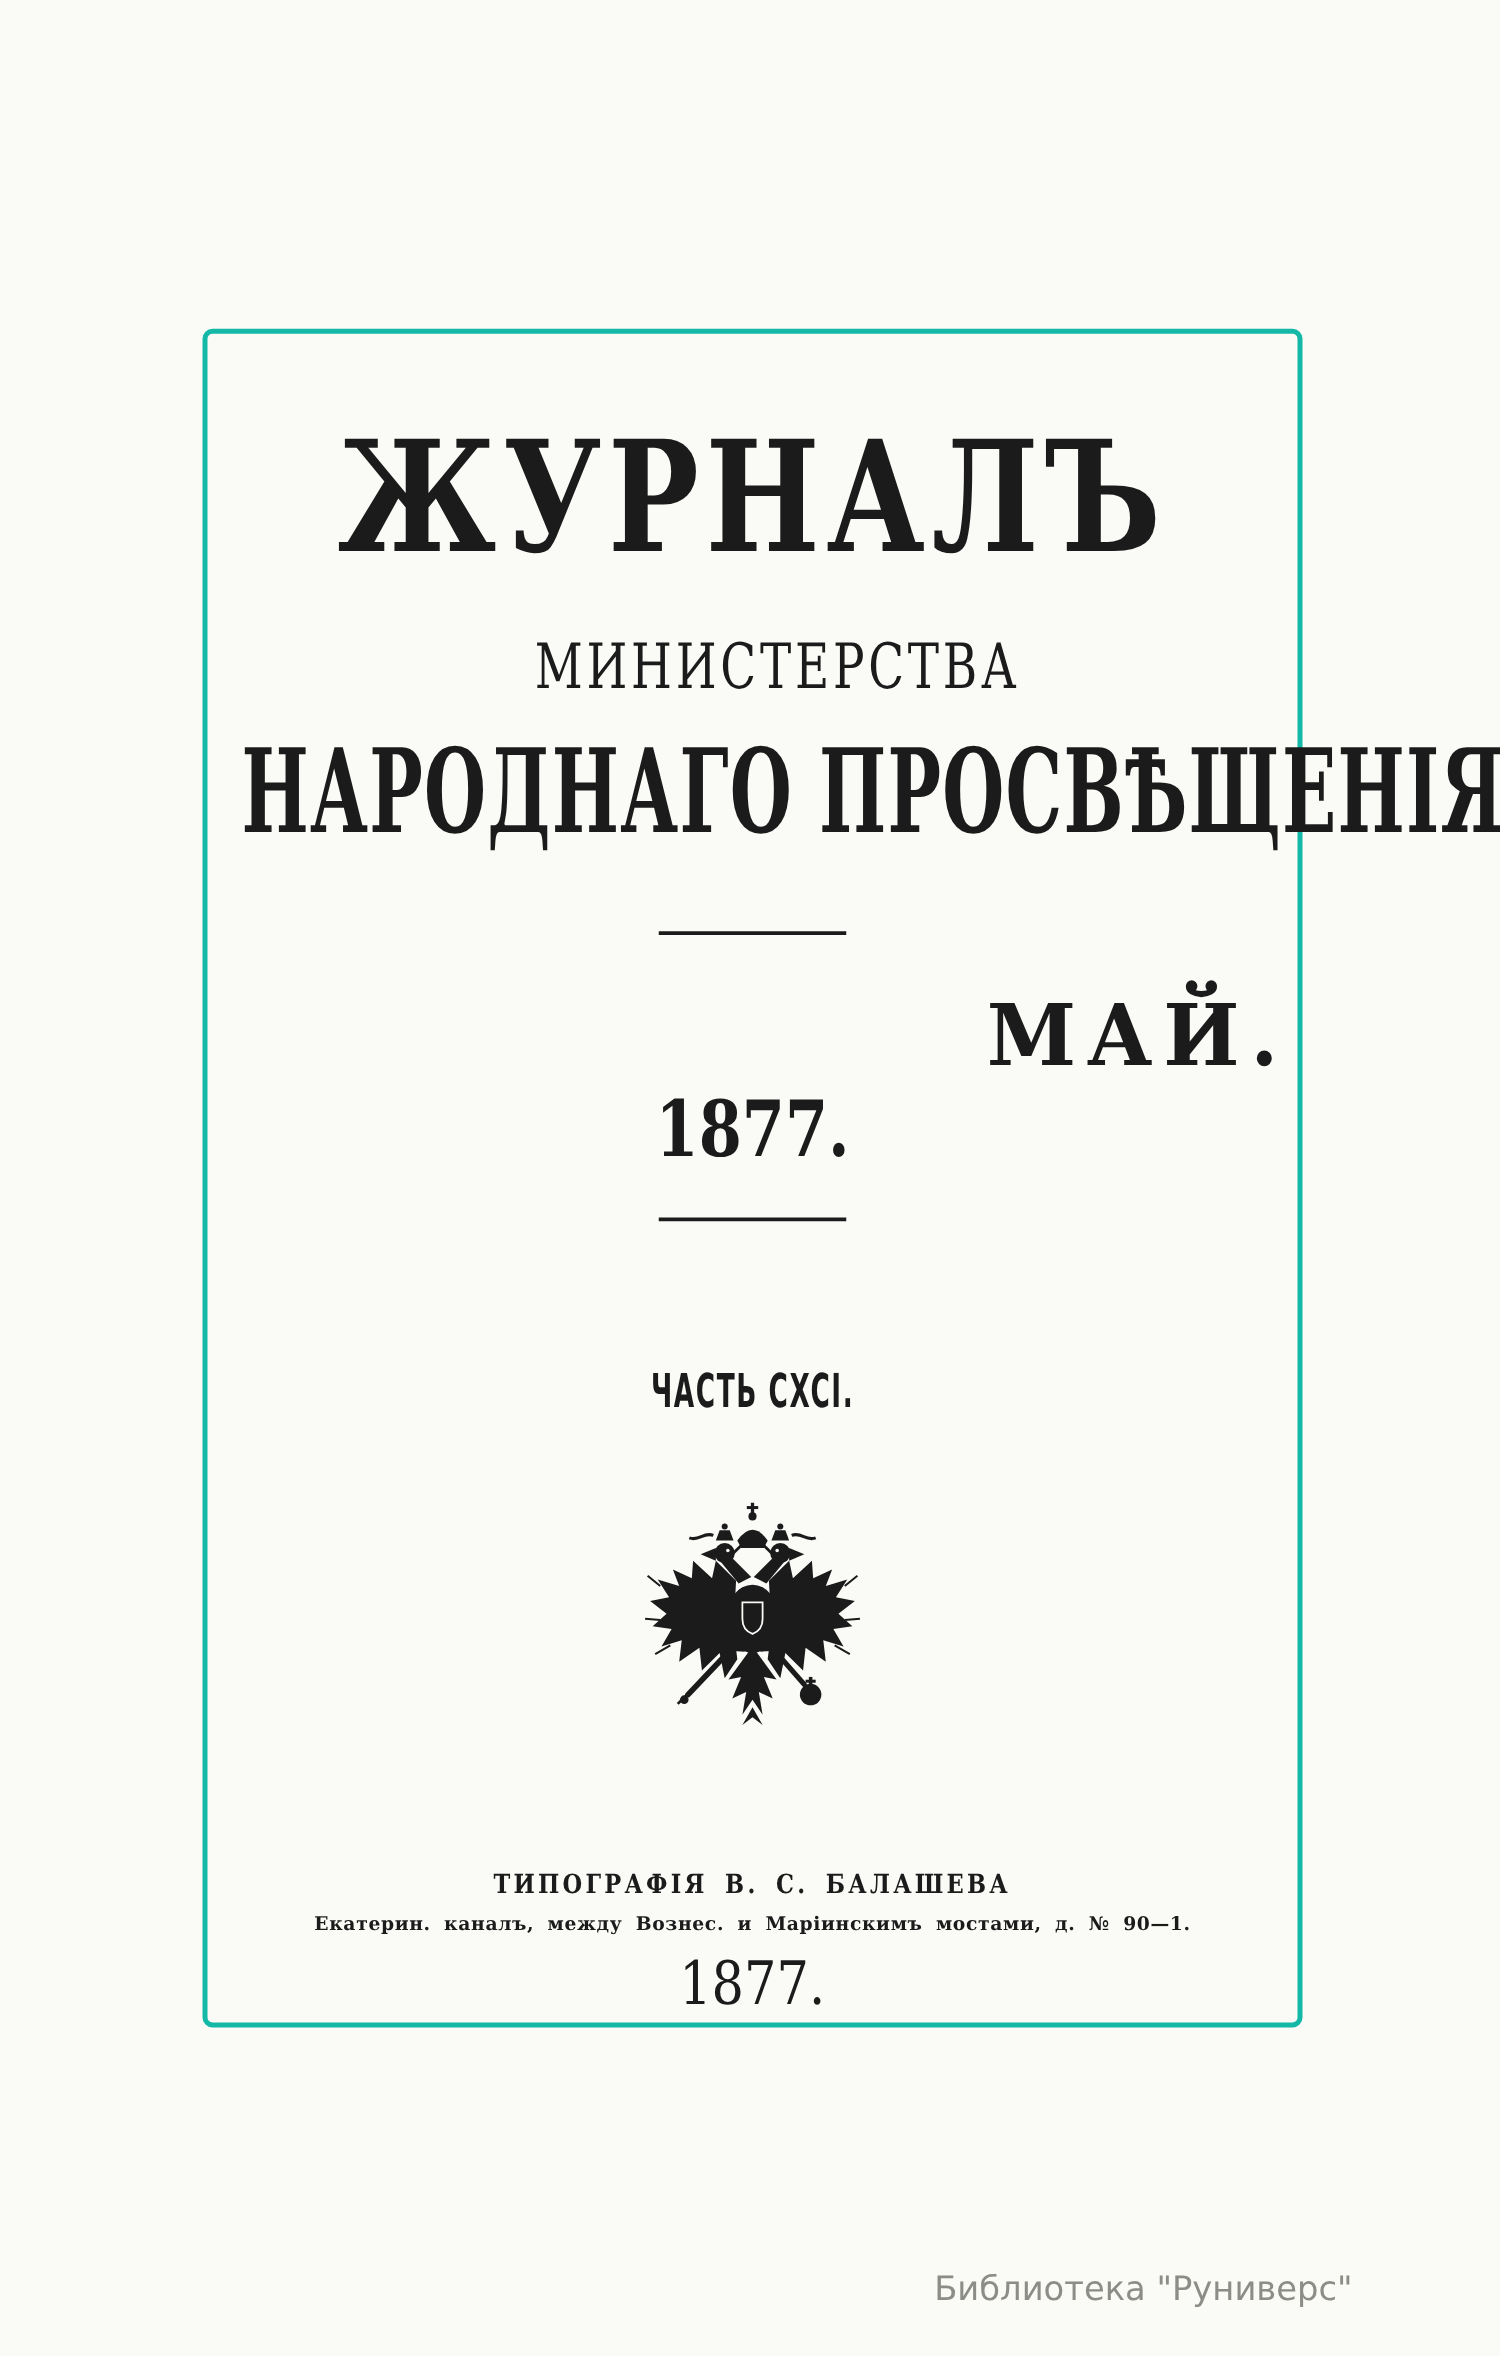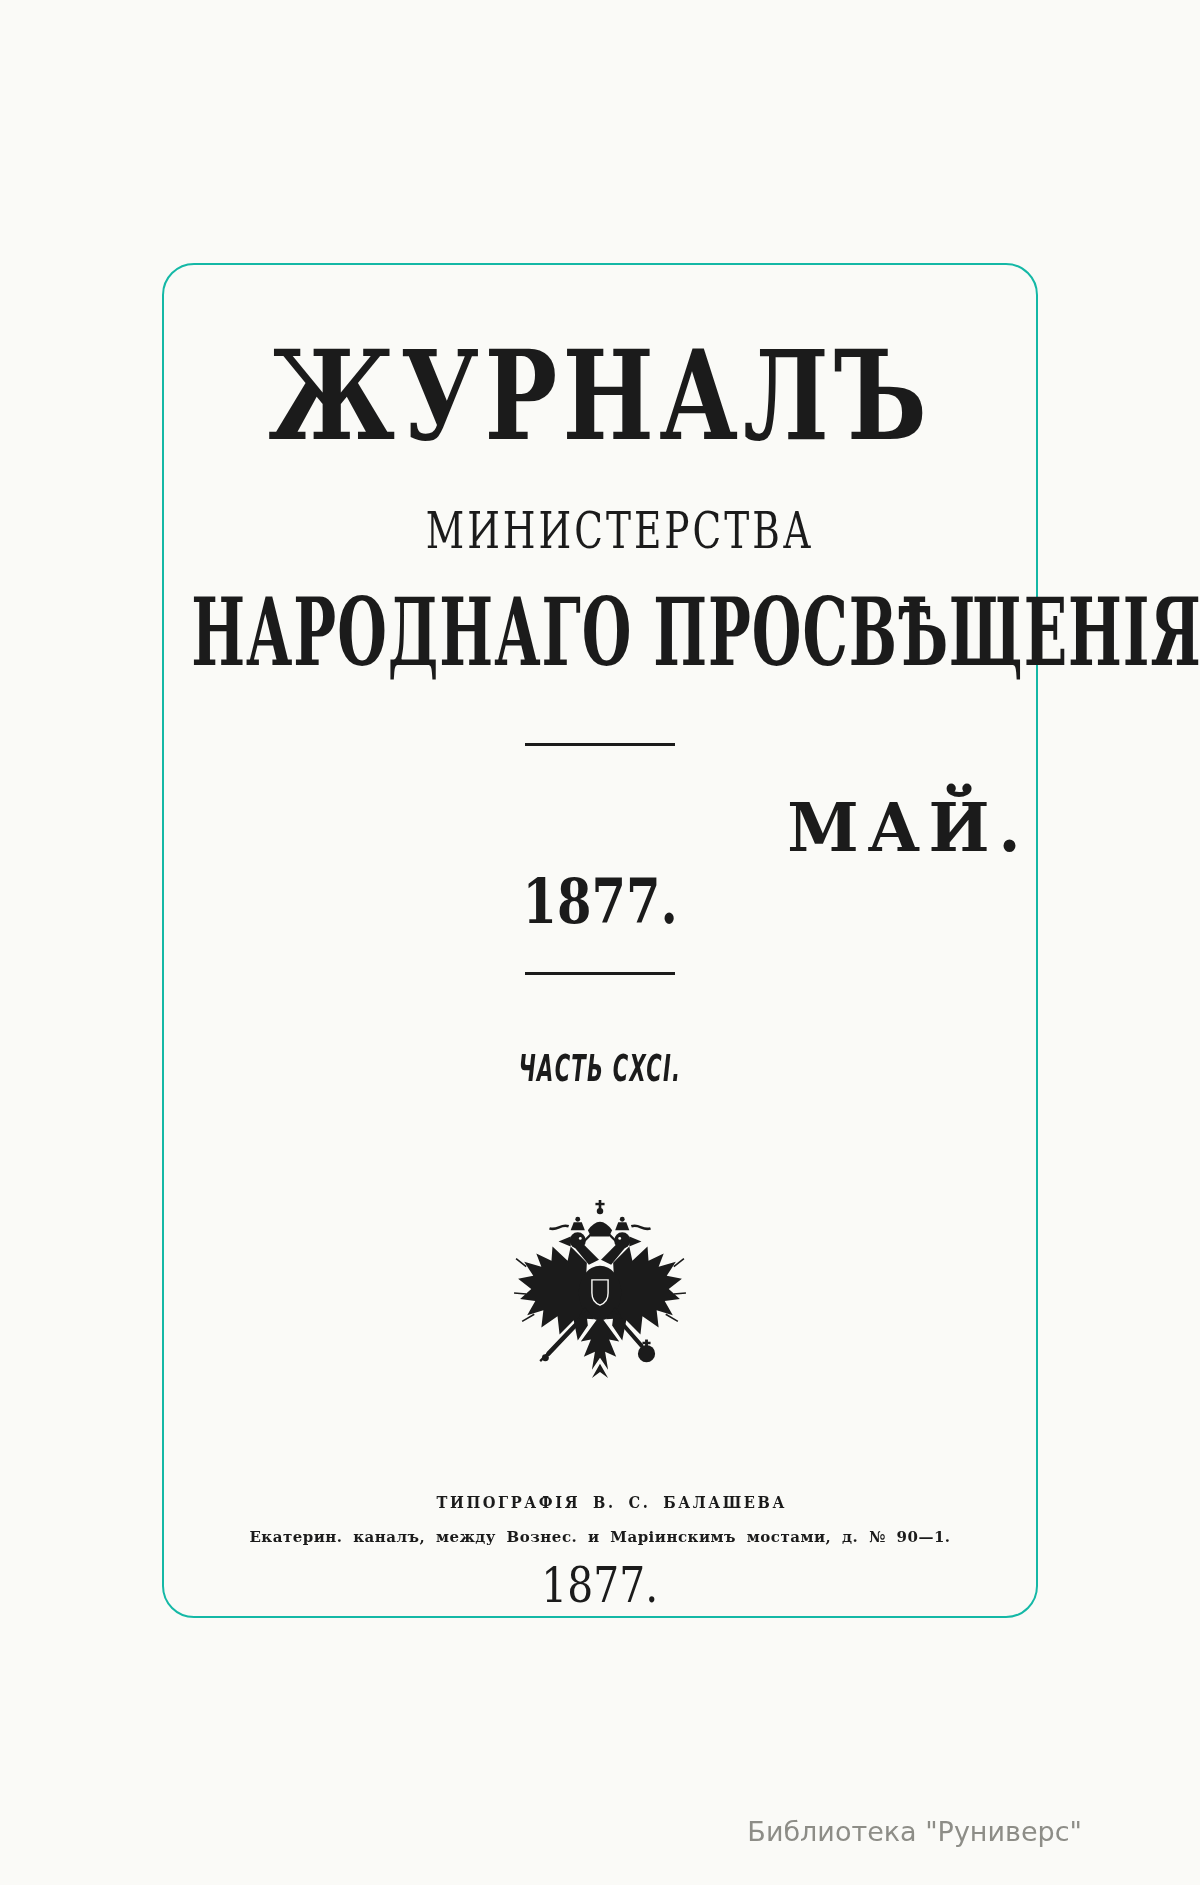--- a/index.html
+++ b/index.html
@@ -8,22 +8,22 @@
     width:1200px;height:1885px;
     background:#fafaf7;
     overflow:hidden;
     font-family:"DejaVu Serif","Liberation Serif",serif;
     color:#1b1b1b;
   }
   .frame{
     position:absolute;
     left:162px;top:263px;
     width:872px;height:1351px;
-    border:2px solid #14b8a6;
-    border-radius:32px;
+    border:4px solid #14b8a6;
+    border-radius:8px;
   }
   .line{
     position:absolute;left:0;width:100%;
     text-align:center;line-height:1;white-space:nowrap;
     color:#1b1b1b;
   }
   .line > span{display:inline-block;transform-origin:50% 0;white-space:nowrap;}
 
   .journal-title{top:70px;font-size:110px;font-weight:bold;}
   .journal-title > span{transform:scale(0.88,1.12);letter-spacing:6px;}
@@ -43,33 +43,33 @@
 
   .month{top:528px;font-size:68px;font-weight:bold;text-align:right;}
   .month > span{letter-spacing:9px;transform:scale(0.95,1);}
 
   .year-big{top:606px;font-size:62px;font-weight:bold;}
   .year-big > span{transform:scale(0.80,1);letter-spacing:0px;}
 
   .decade{top:771px;font-size:30px;font-weight:bold;}
   .decade > span{transform:scale(0.88,1);letter-spacing:2px;}
 
-  .part{top:784px;font-size:34px;font-weight:bold;
-        font-family:"DejaVu Sans","Liberation Sans",sans-serif;font-style:italic;}
+  .part{top:828px;font-size:34px;font-weight:bold;
+        font-family:"DejaVu Sans","Liberation Sans",sans-serif;}
   .part > span{transform:scale(0.62,1.1);letter-spacing:2px;}
 
   .emblem{
     position:absolute;top:935px;left:50%;margin-left:-86px;
     width:172px;height:182px;
   }
 
   .city{top:1186px;font-size:36px;}
   .city > span{transform:scale(0.73,1);letter-spacing:2px;}
 
-  .printer{top:1229px;font-size:17px;font-weight:bold;margin-left:12px;}
+  .printer{top:1229px;font-size:21px;font-weight:bold;}
   .printer > span{transform:scale(0.86,1);letter-spacing:3px;word-spacing:6px;}
 
   .address{top:1265px;font-size:15px;font-weight:bold;}
   .address > span{letter-spacing:0.5px;word-spacing:5px;}
 
   .year-bottom{top:1296px;font-size:48px;}
   .year-bottom > span{transform:scale(0.85,1);}
 
   .watermark{
     position:absolute;top:1818px;right:118px;

